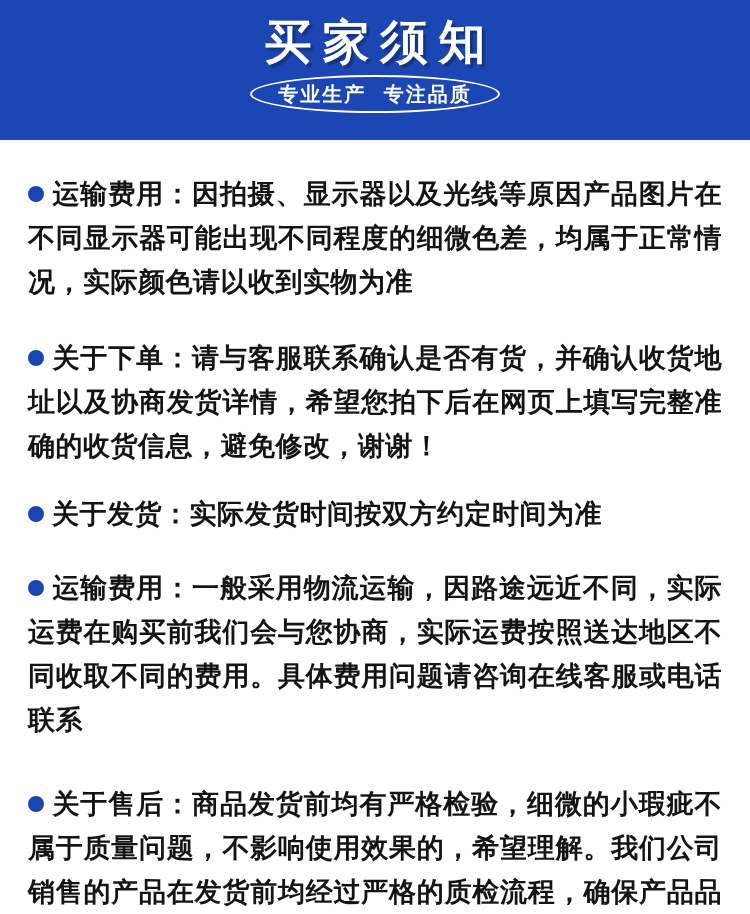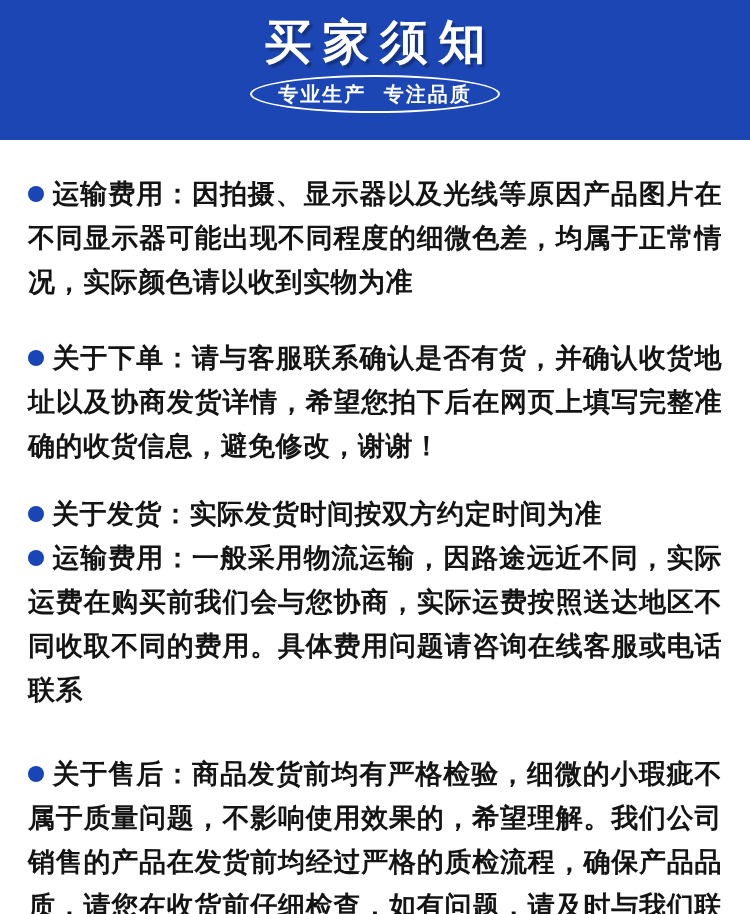--- a/index.html
+++ b/index.html
@@ -63,21 +63,21 @@
     font-size: 27px;
     font-weight: bold;
     color: var(--text-black, #141414);
     line-height: 44px;
     text-align: justify;
     letter-spacing: 0.5px;
   }
   .notice:nth-child(1) { padding-top: 32px; }
   .notice:nth-child(2) { margin-top: 32px; }
   .notice:nth-child(3) { margin-top: 24px; }
-  .notice:nth-child(4) { }
+  .notice:nth-child(4) { margin-top: 30px; }
   .notice:nth-child(5) { margin-top: 40px; }
   .dot {
     display: inline-block;
     width: 16px;
     height: 16px;
     border-radius: 50%;
     background: var(--bullet-blue, #1a45b5);
     margin-right: 8px;
     vertical-align: 1px;
   }

